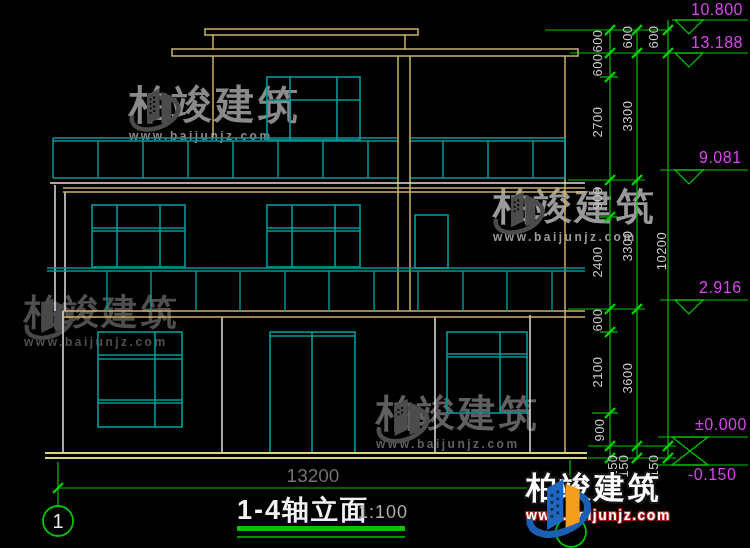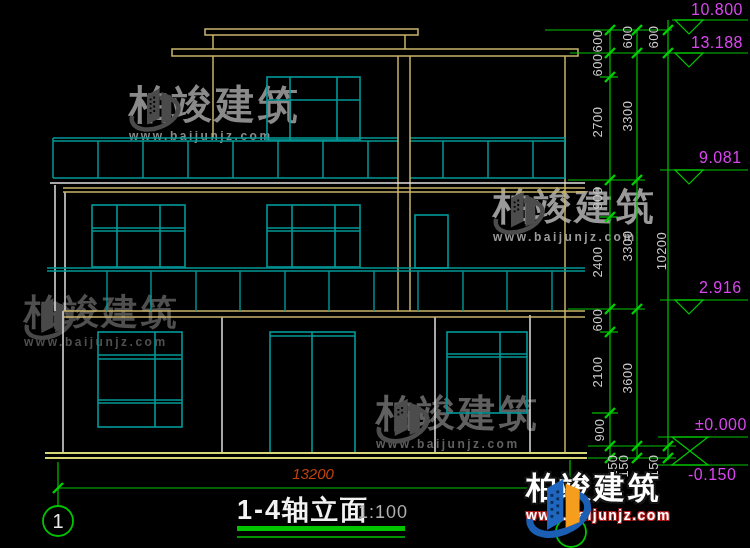--- a/index.html
+++ b/index.html
@@ -2,21 +2,21 @@
 <html><head>
 <meta charset="utf-8">
 <style>
   html,body{margin:0;padding:0;background:#000;}
   #canvas{position:relative;width:750px;height:548px;background:#000;overflow:hidden;
           font-family:"Liberation Sans",sans-serif;}
   #canvas svg{position:absolute;left:0;top:0;}
   .t{position:absolute;white-space:nowrap;line-height:1;}
   .vdim{transform:translate(-50%,-50%) rotate(-90deg);font-size:13px;color:#c9c9c9;letter-spacing:.5px;}
   .elev{font-size:16px;color:#d946ef;letter-spacing:.5px;}
-  .hdim{transform:translateX(-50%);font-size:15px;color:#c2410c;font-style:italic;}
+  .hdim{transform:translateX(-50%);font-size:19px;color:#737373;}
   .axisnum{transform:translate(-50%,-50%);font-size:20px;color:#e8e8e8;}
   .title{font-size:27px;font-weight:bold;color:#f2f2f2;letter-spacing:2px;}
   .scale{font-size:18px;color:#b2b2b2;letter-spacing:1px;}
   
   .wm{position:absolute;display:flex;align-items:center;gap:8px;}
   .wm-brand{font-weight:bold;line-height:1;letter-spacing:3px;}
   .wm-url{font-weight:bold;font-size:12px;letter-spacing:2.5px;margin-top:5px;}
   
   .brandlogo{position:absolute;left:526px;top:472px;display:flex;align-items:center;gap:6px;}
   .brandlogo .bl-brand{font-size:31px;font-weight:bold;color:#fff;letter-spacing:3px;line-height:1;

